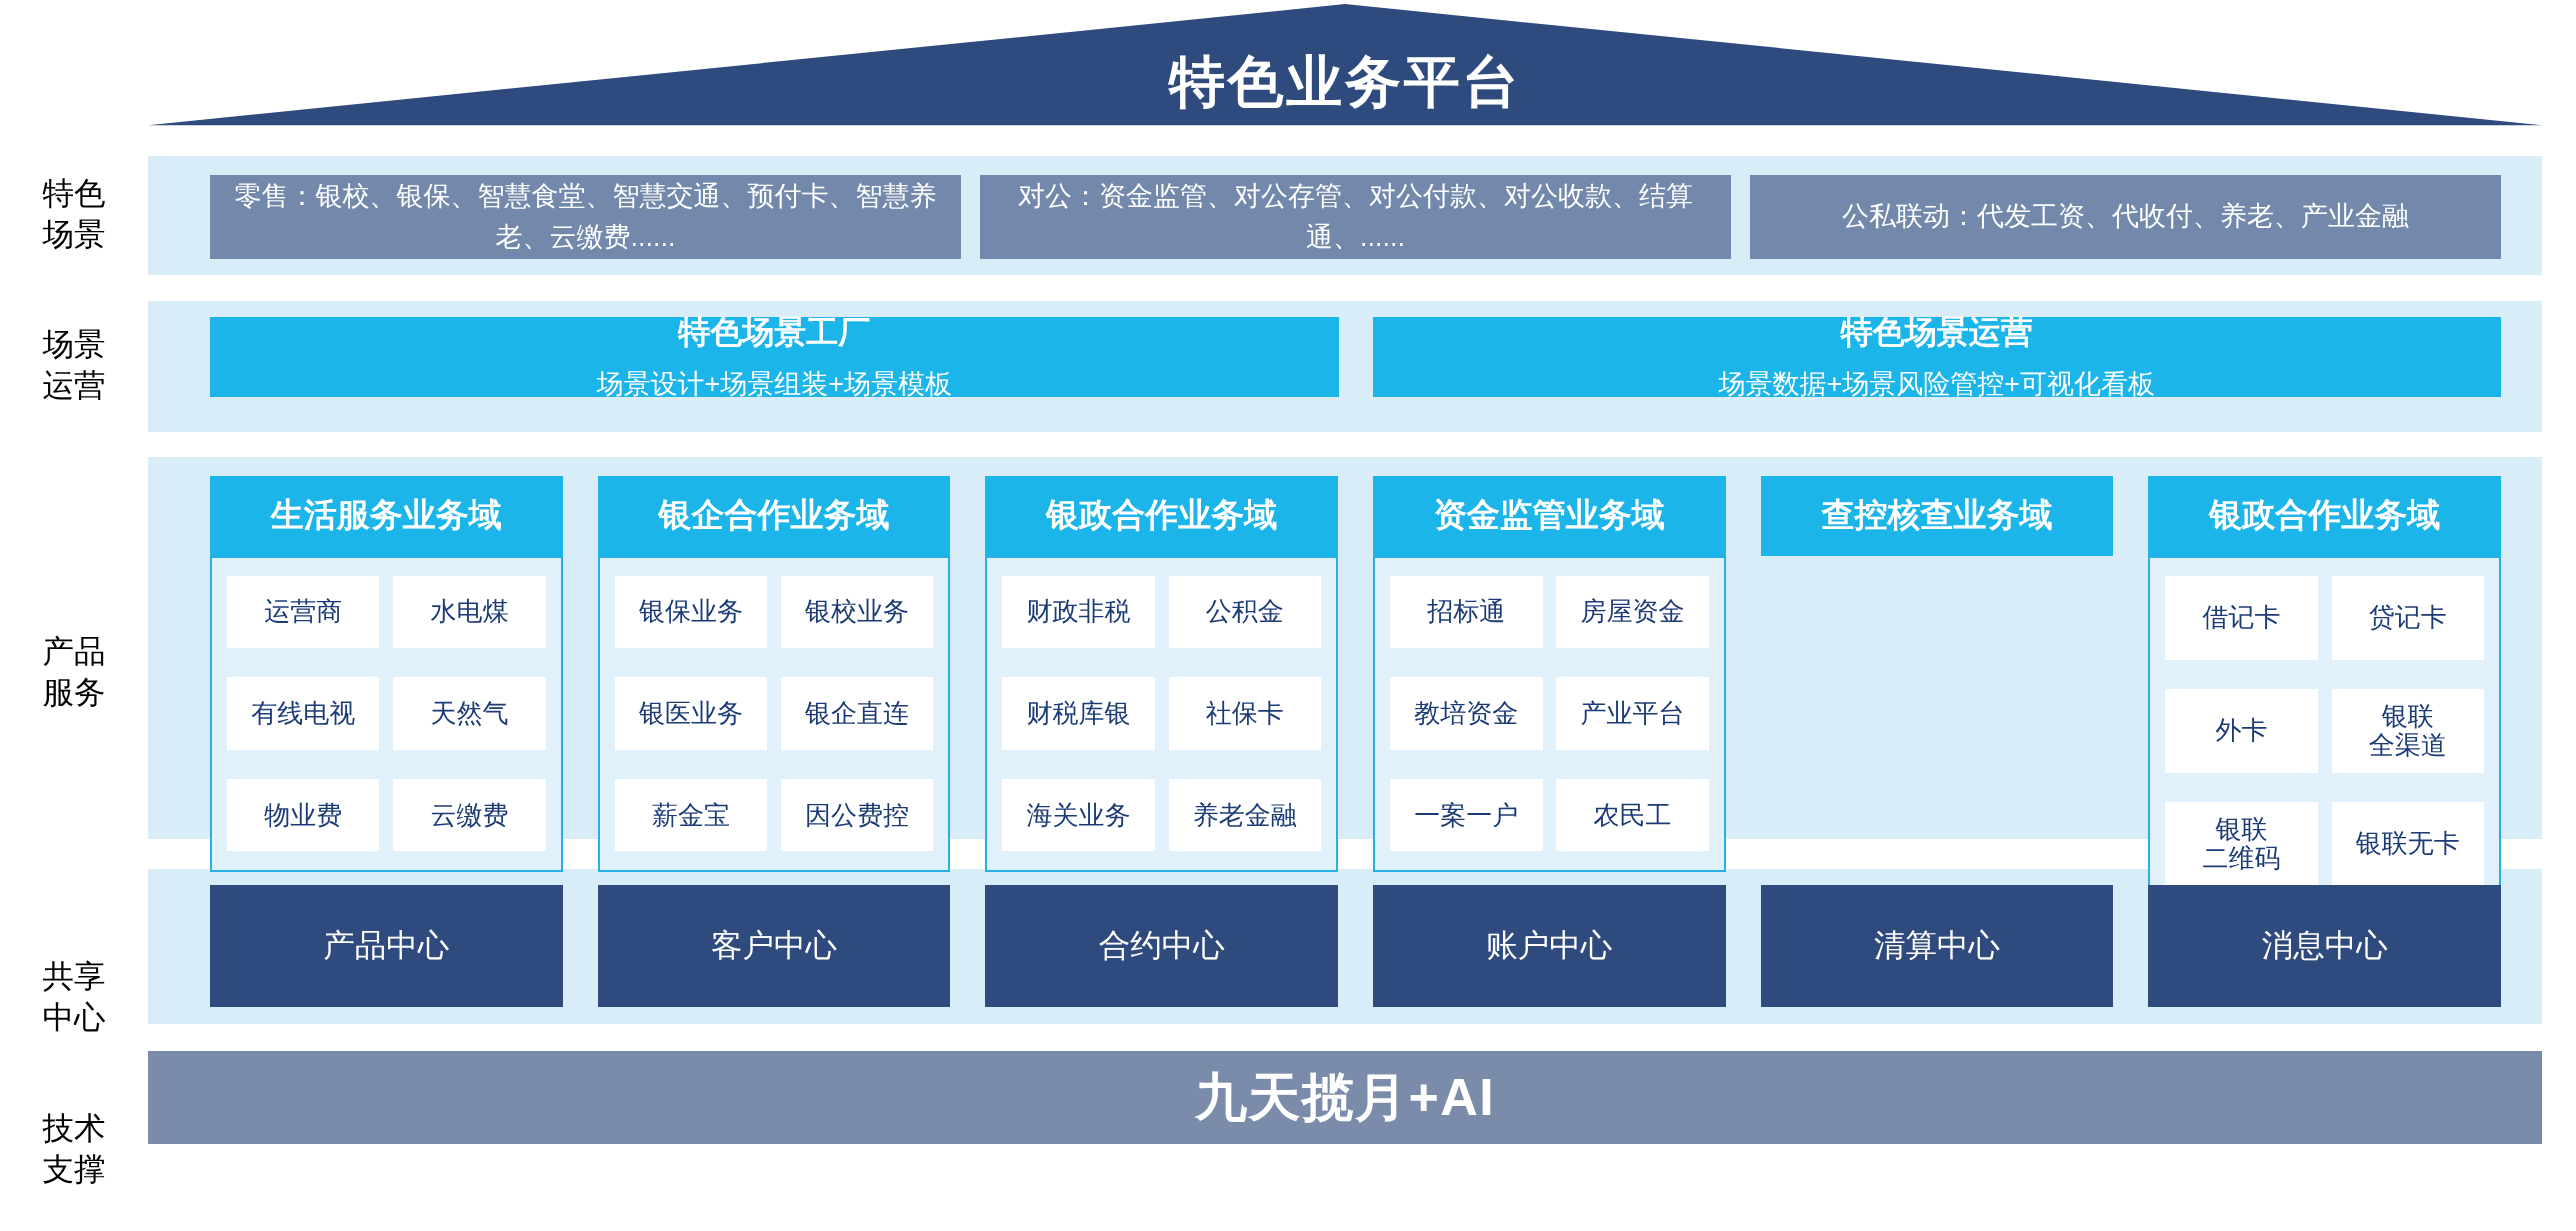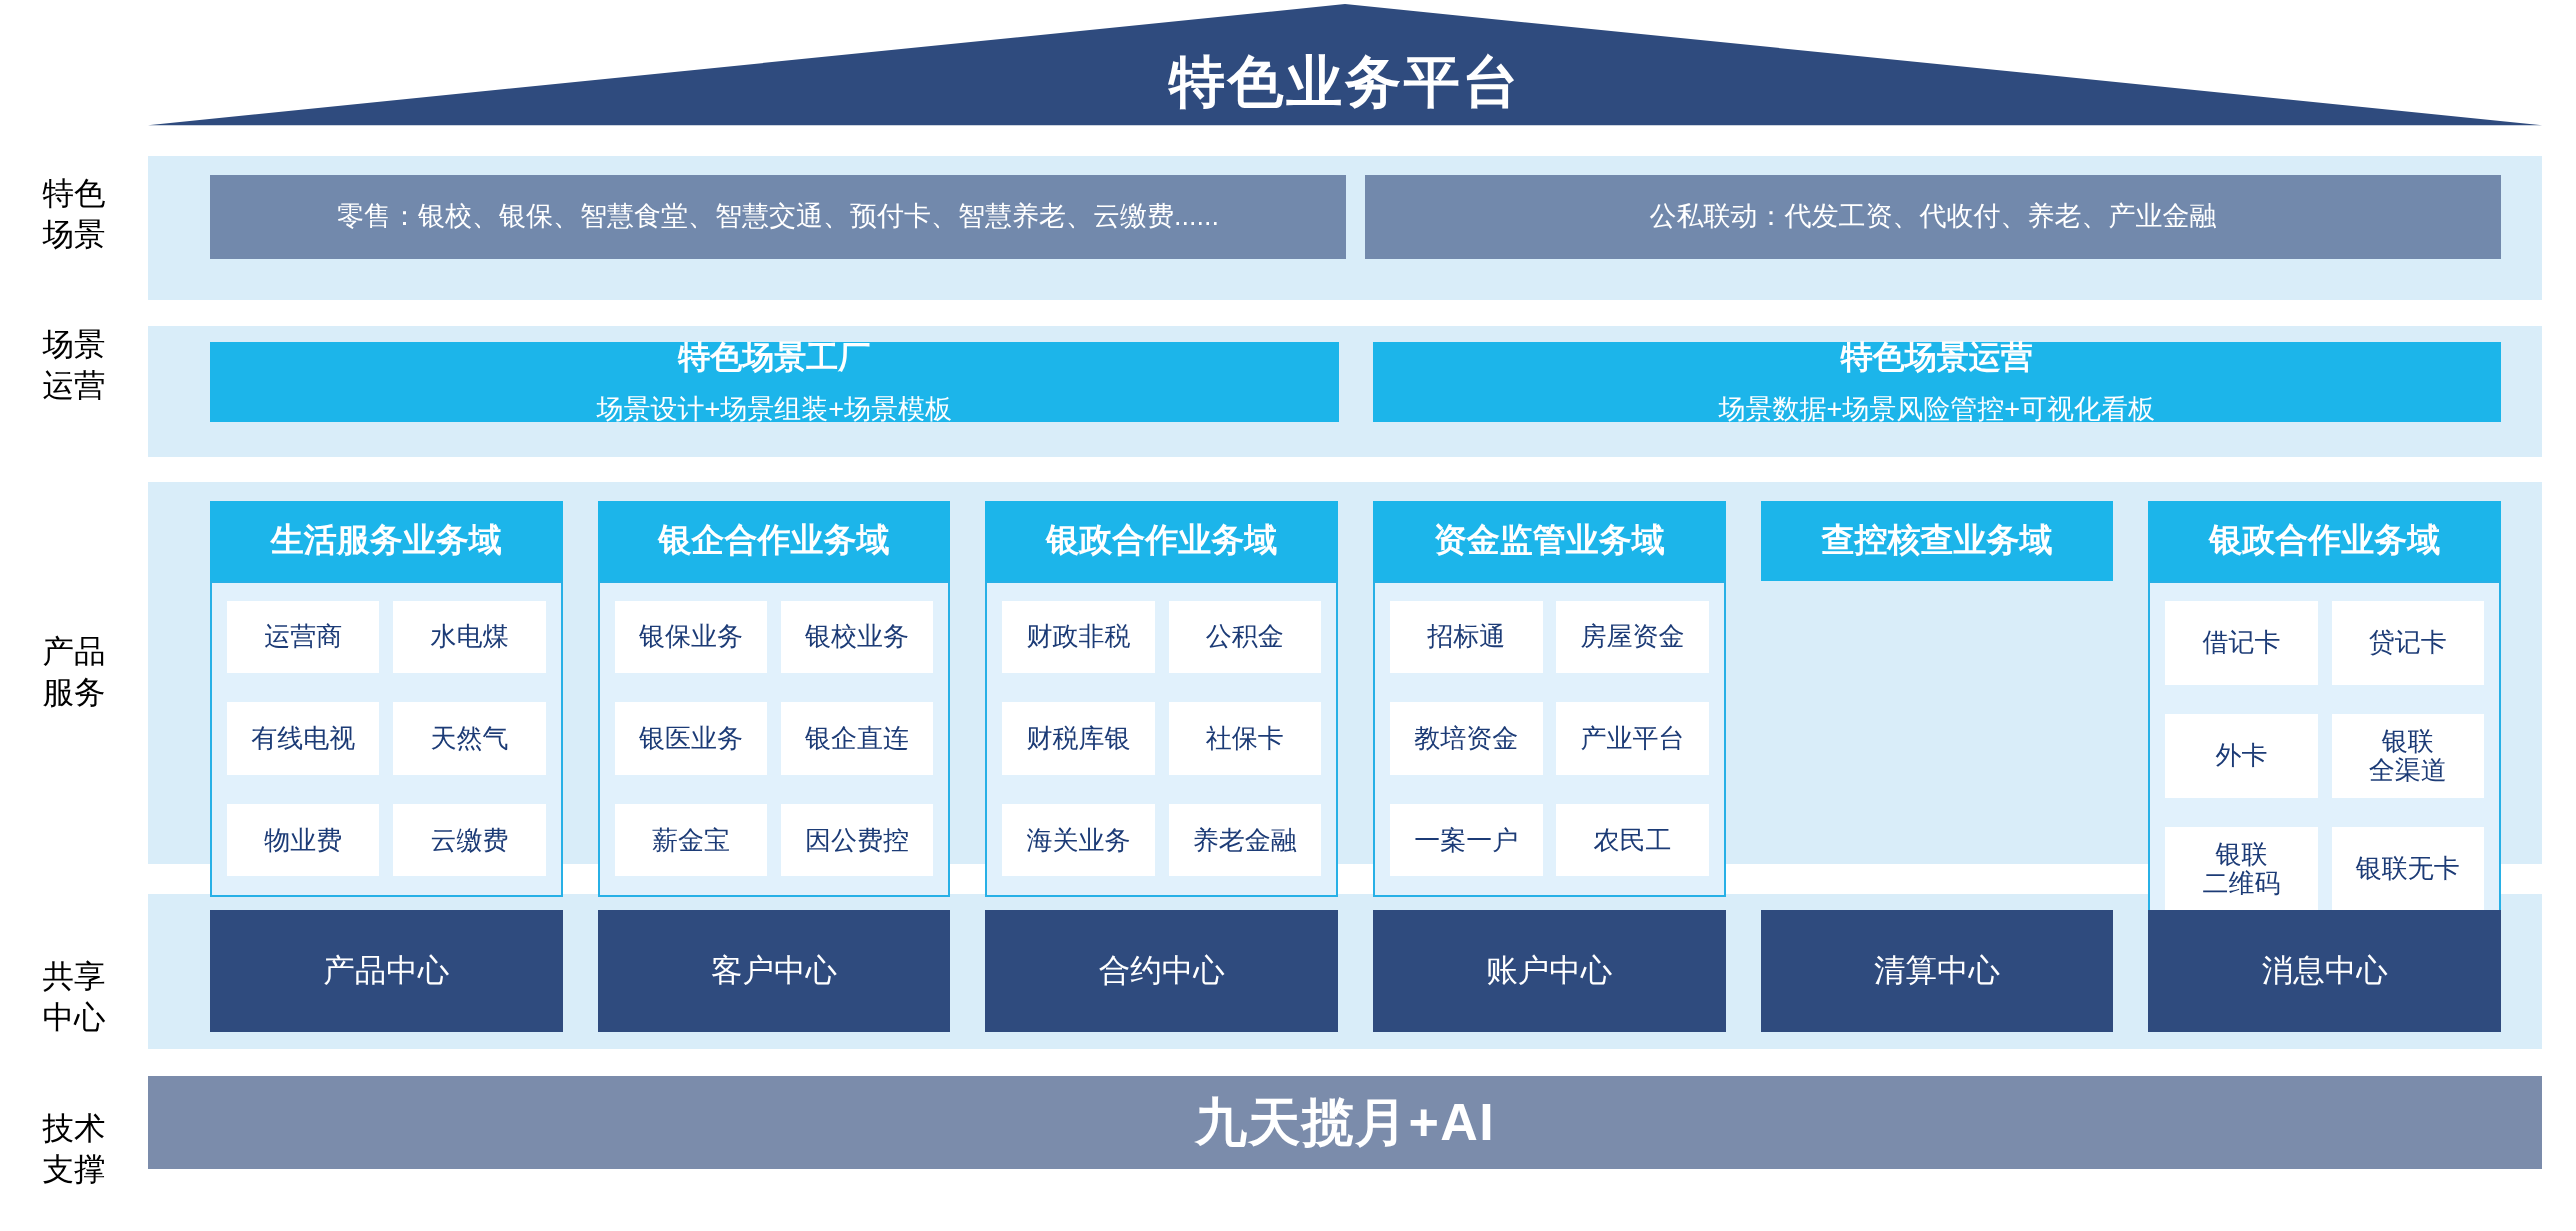--- a/index.html
+++ b/index.html
@@ -31,21 +31,21 @@
   .roof svg { position:absolute; left:0; top:0; width:100%; height:100%; display:block; }
   .roof-title {
     position:absolute; left:0; right:0; top:45px; text-align:center;
     color:#ffffff; font-size:56px; font-weight:bold; letter-spacing:2.7px;
   }
 
   .band { background:#d9edf9; }
 
   
   .band.scene {
-    margin-top:26px; height:144px; box-sizing:border-box;
+    margin-top:26px; height:119px; box-sizing:border-box;
     padding:18.5px 41px 0 62px;
     display:flex; gap:19px;
   }
   .scene-box {
     flex:1; height:84px; background:#7289ac; color:#ffffff;
     display:flex; align-items:center; justify-content:center; text-align:center;
     font-size:27px; line-height:1.5; padding:0 23px; box-sizing:border-box;
   }
 
   
@@ -124,20 +124,21 @@
 
     <div class="roof">
       <svg viewBox="0 0 3434 190" preserveAspectRatio="none">
         <polygon points="0,183 1717,6 3434,183" fill="#2f4b7e"></polygon>
       </svg>
       <div class="roof-title">特色业务平台</div>
     </div>
 
     <div class="band scene">
       <div class="scene-box">零售：银校、银保、智慧食堂、智慧交通、预付卡、智慧养老、云缴费......</div>
+      <div class="scene-box">对公：资金监管、对公存管、对公付款、对公收款、结算通、......</div>
       <div class="scene-box">公私联动：代发工资、代收付、养老、产业金融</div>
     </div>
 
     <div class="band operation">
       <div class="op-box">
         <div class="op-title">特色场景工厂</div>
         <div class="op-subtitle">场景设计+场景组装+场景模板</div>
       </div>
       <div class="op-box">
         <div class="op-title">特色场景运营</div>

